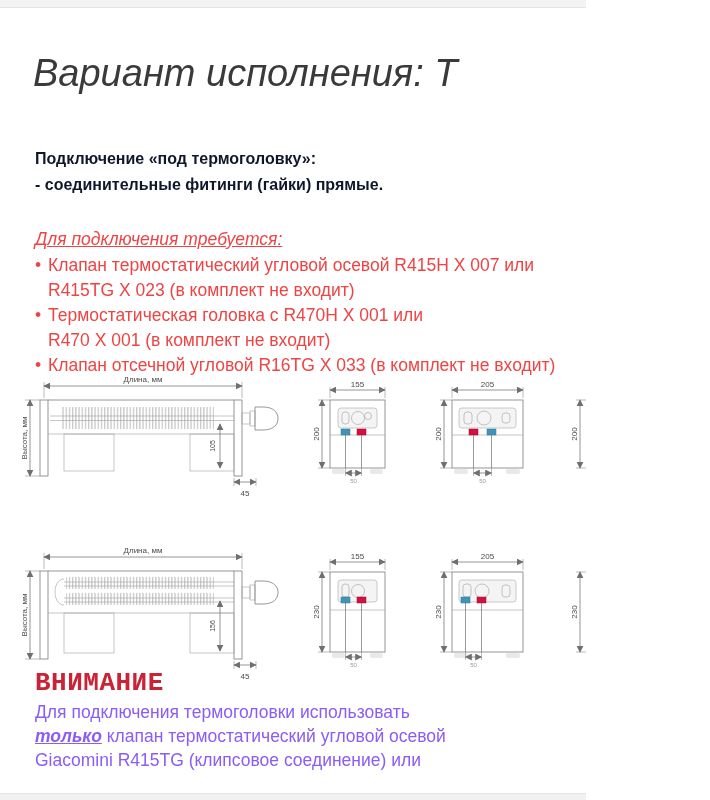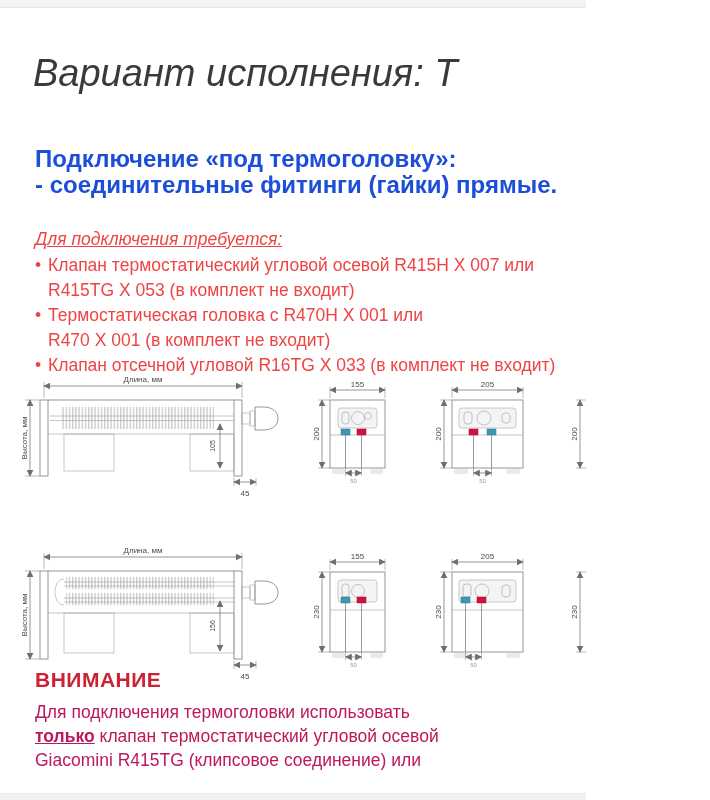--- a/index.html
+++ b/index.html
@@ -3,21 +3,21 @@
 <meta charset="utf-8">
 <style>
   html,body{margin:0;padding:0;background:#fff;}
   .page{position:relative;width:586px;height:800px;background:#ffffff;overflow:hidden;
         font-family:"Liberation Sans",sans-serif;color:#1a1a1a;}
   .scan-top{position:absolute;top:0;left:0;right:0;height:7px;background:#f3f3f3;border-bottom:1px solid #e4e4e4;}
   .scan-bottom{position:absolute;bottom:0;left:0;right:0;height:6px;background:#f1f1f1;border-top:1px solid #e6e6e6;}
 
   .title{position:absolute;left:33px;top:52px;font-size:38px;font-style:italic;color:#3a3a3a;white-space:nowrap;}
 
-  .intro{position:absolute;left:35px;top:146px;font-size:24px;font-weight:bold;color:#1d4ed8;line-height:26px;}
+  .intro{position:absolute;left:35px;top:146px;font-size:16px;font-weight:bold;color:#0f172a;line-height:26px;}
 
   .req{position:absolute;left:35px;top:227px;font-size:17.5px;color:#ef4444;}
   .req-heading{font-style:italic;text-decoration:underline;line-height:24px;margin-bottom:2px;}
   .req-row{display:flex;line-height:25px;}
   .req-bullet{width:13px;flex:0 0 13px;}
   .req-indent{padding-left:13px;}
 
   svg.draw{position:absolute;overflow:visible;}
   svg .ln{stroke:#8b8b8b;stroke-width:0.9;fill:none;}
   svg .thin{stroke:#a0a0a0;stroke-width:0.6;fill:none;}
@@ -26,23 +26,23 @@
   svg .pipe{stroke:#6f6f6f;stroke-width:0.7;fill:none;}
   svg text{font-family:"Liberation Sans",sans-serif;fill:#4a4a4a;font-size:8px;}
   svg text.sm{font-size:6px;fill:#999;}
   svg text.vdim{font-size:7px;}
   .panel{fill:#f4f4f4;stroke:#bdbdbd;stroke-width:0.8;}
   .foot{fill:#e9e9e9;}
   .whitefill{fill:#ffffff;}
   .pipe-blue{fill:#3e95b5;stroke:#2d7d9c;stroke-width:0.5;}
   .pipe-red{fill:#cf1240;stroke:#a30e33;stroke-width:0.5;}
 
-  .warn-heading{position:absolute;left:35px;top:668px;font-size:21px;font-weight:bold;color:#cc2236;letter-spacing:0.5px;}
-  .warn-text{position:absolute;left:35px;top:700px;font-size:17.5px;color:#be185d;line-height:24px;}
-  .warn-em{font-weight:bold;text-decoration:underline;}
+  .warn-heading{position:absolute;left:35px;top:668px;font-size:26px;font-weight:bold;color:#cc2236;letter-spacing:0.5px;font-family:Liberation Mono, monospace;}
+  .warn-text{position:absolute;left:35px;top:700px;font-size:17.5px;color:#8b5cf6;line-height:24px;}
+  .warn-em{font-weight:bold;text-decoration:underline;font-style:italic;}
 </style>
 </head>
 <body>
 
 <div class="page">
   <div class="scan-top"></div>
   <div class="scan-bottom"></div>
 
   <svg width="0" height="0" style="position:absolute">
     <defs>
@@ -62,21 +62,21 @@
     <div>- соединительные фитинги (гайки) прямые.</div>
   </div>
 
   <div class="req">
     <div class="req-heading">Для подключения требуется:</div>
     <div class="req-row">
       <span class="req-bullet">•</span>
       <span>Клапан термостатический угловой осевой R415H X 007 или</span>
     </div>
     <div class="req-row req-indent">
-      <span>R415TG X 053 (в комплект не входит)</span>
+      <span>R415TG X 023 (в комплект не входит)</span>
     </div>
     <div class="req-row">
       <span class="req-bullet">•</span>
       <span>Термостатическая головка с R470H X 001 или</span>
     </div>
     <div class="req-row req-indent">
       <span>R470 X 001 (в комплект не входит)</span>
     </div>
     <div class="req-row">
       <span class="req-bullet">•</span>

